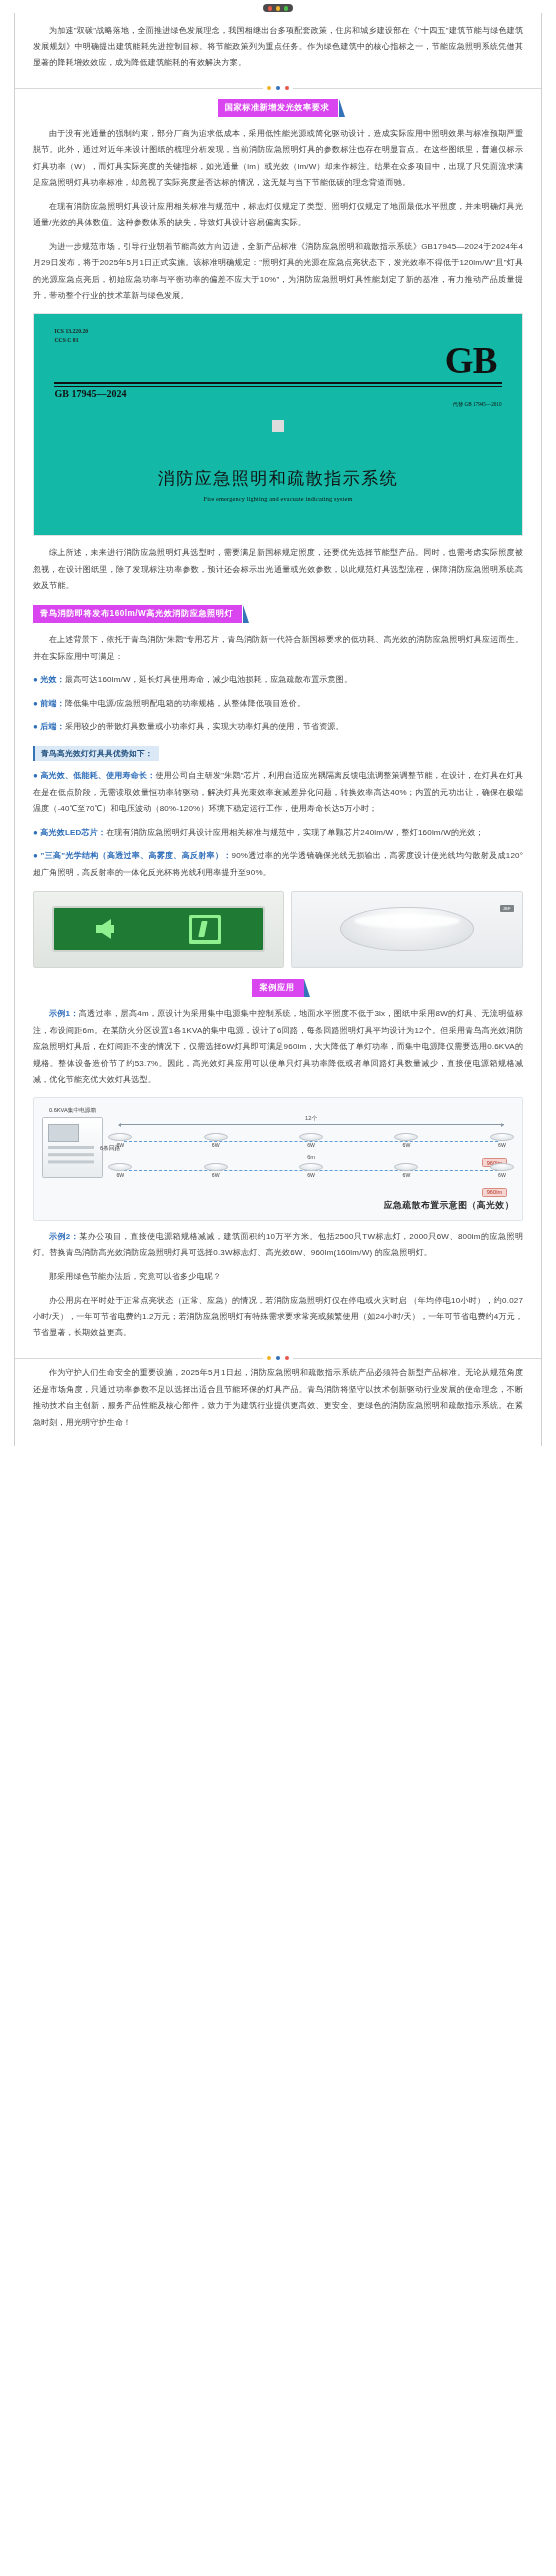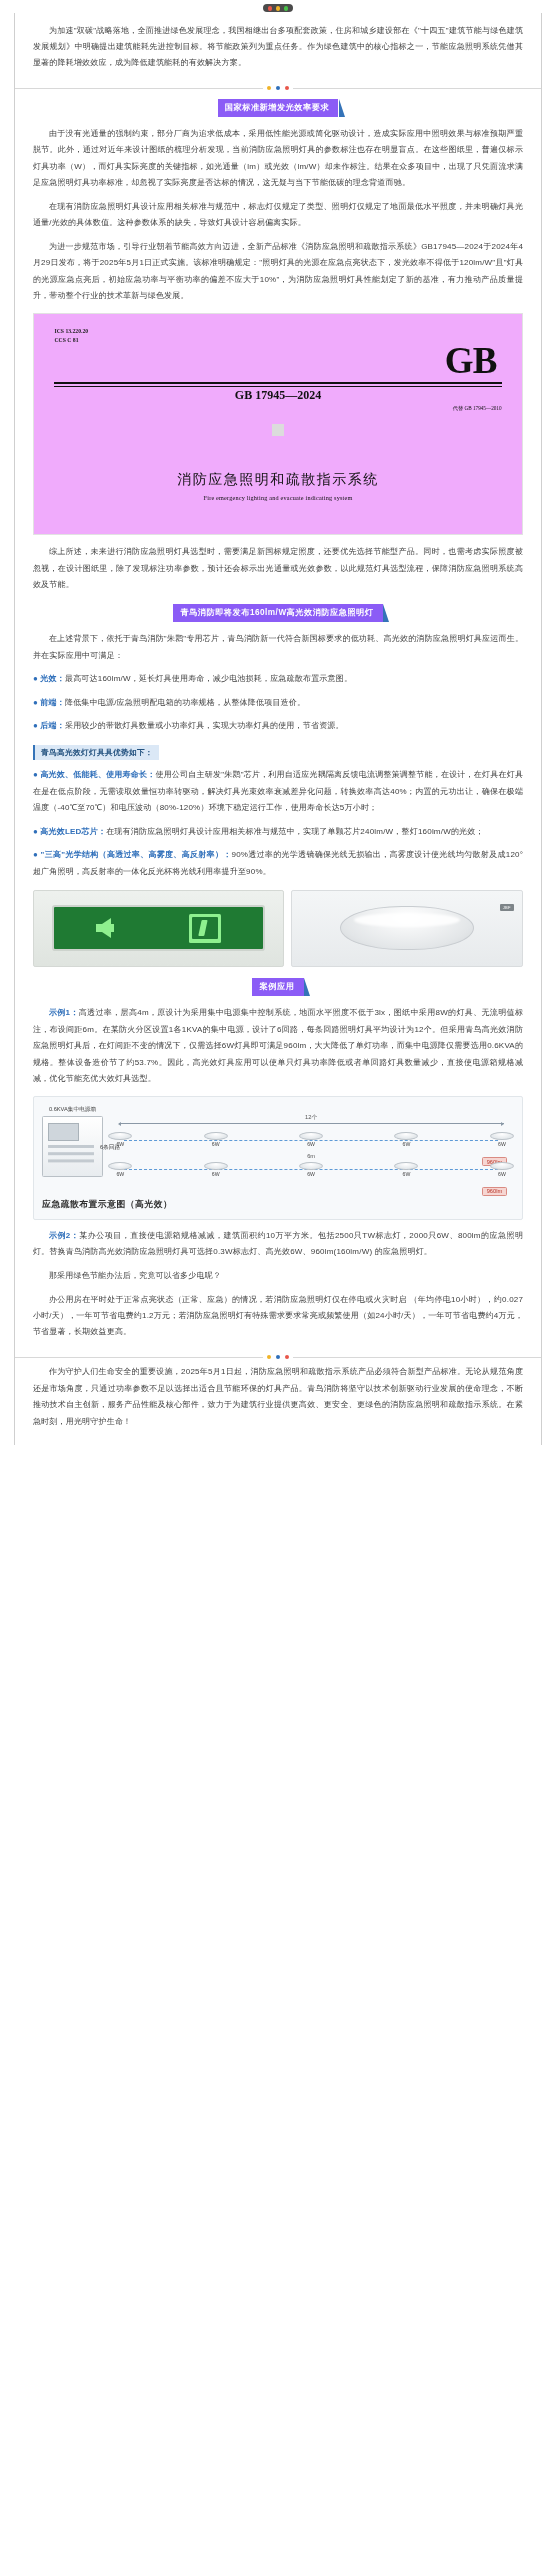--- a/index.html
+++ b/index.html
@@ -66,42 +66,42 @@
   }
   .dotsdiv .line { height: 0.5px; background: #d8d8d8; flex: 1; }
   .dotsdiv .d { width: 4.1px; height: 4.1px; border-radius: 50%; }
   .d1 { background: #f0b429; }
   .d2 { background: #2f6fba; }
   .d3 { background: #e8564a; }
 
   
   .banner {
     display: inline-block;
-    background: #8b5cf6;
+    background: #d946ef;
     color: #fff;
     font-size: 8.2px;
     font-weight: bold;
     letter-spacing: 0.5px;
     padding: 3.6px 9.3px 3.6px 7.2px;
     position: relative;
     margin: 3.1px 0 9.3px 0;
   }
   .banner:after {
     content: "";
     position: absolute;
     right: -6.7px; top: 0;
     border-top: 18.5px solid transparent;
     border-left: 6.7px solid #3473b8;
   }
   .bannerwrap { text-align: center; }
-  .bannerwrap2 { text-align: center; }
+  .bannerwrap2 { text-align: left; }
 
   
   .gbcover {
-    background: #f0abfc;
+    background: #14b8a6;
     border: 0.5px solid #e2e2e2;
     margin: 8.2px 17.5px 9.3px;
     padding: 13.4px 20.6px 17.5px;
     position: relative;
   }
   .gbcode {
     font-family: "Liberation Serif", serif;
     font-size: 5.7px;
     color: #222;
     line-height: 1.6;
@@ -122,39 +122,39 @@
     font-family: "Liberation Serif", serif;
     font-size: 18px;
     font-weight: bold;
     letter-spacing: 2.1px;
     color: #111;
     margin: 8.2px 0 3.1px;
   }
   .gbrule { height: 1.5px; background: #111; margin: 3.1px 0 2.1px; }
   .gbrule.thin { height: 0.5px; margin-top: 1.5px; }
   .gbnum {
-    text-align: center;
-    font-family: "Liberation Serif", serif;
-    font-size: 12px;
+    text-align: left;
+    font-family: "Liberation Serif", serif;
+    font-size: 10px;
     font-weight: bold;
     color: #111;
   }
   .gbnum2 {
     text-align: right;
     font-family: "Liberation Serif", serif;
     font-size: 5.2px;
     color: #111;
     margin-top: 1.5px;
   }
   .gbgap { height: 36px; display: flex; align-items: center; justify-content: center; }
   .gbsq { width: 11.3px; height: 11.3px; background: #dcdcdc; }
   .gbsub {
     text-align: center;
     font-family: "Liberation Serif", serif;
-    font-size: 14px;
+    font-size: 17px;
     color: #111;
     letter-spacing: 1.5px;
     margin-top: 23px;
   }
   .gbsub2 {
     text-align: center;
     font-family: "Liberation Serif", serif;
     font-size: 6.2px;
     color: #111;
     margin-top: 5.2px;
@@ -359,21 +359,21 @@
     color: #b8372a;
     font-size: 5.7px;
     padding: 0.5px 3.6px;
     border-radius: 1.5px;
   }
   .loop-label {
     font-size: 5.7px; color: #444;
     position: absolute; left: 66px; top: 47px;
   }
   .dg-caption {
-    text-align: left;
+    text-align: right;
     font-size: 8.8px;
     font-weight: bold;
     color: #2f2f2f;
     letter-spacing: 0.5px;
     margin: 8.2px 0 3.1px;
   }
 
   .footerpad { height: 8.2px; }
 </style>
 </head>

